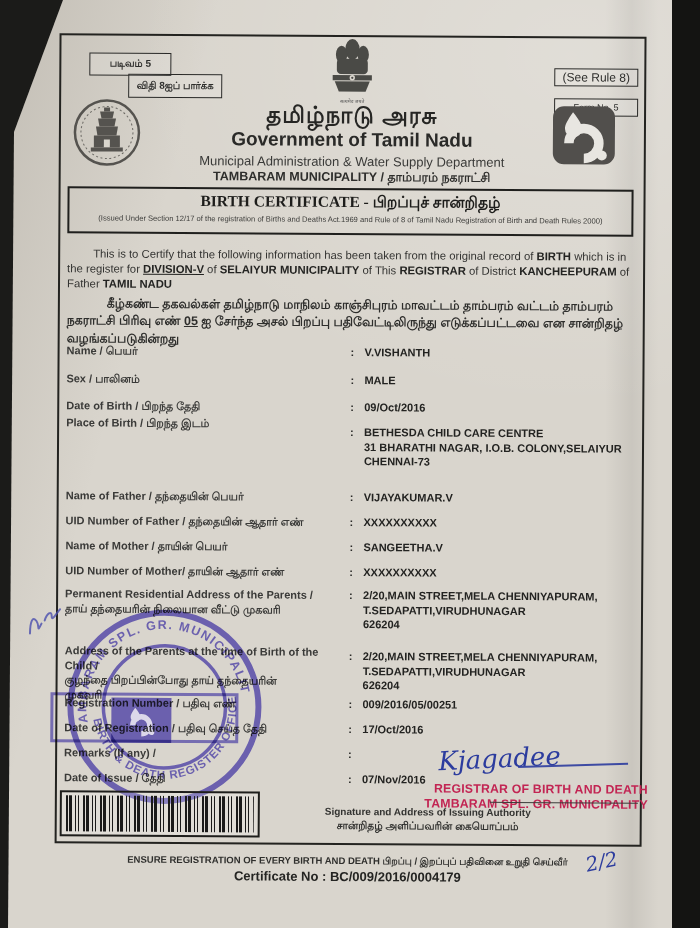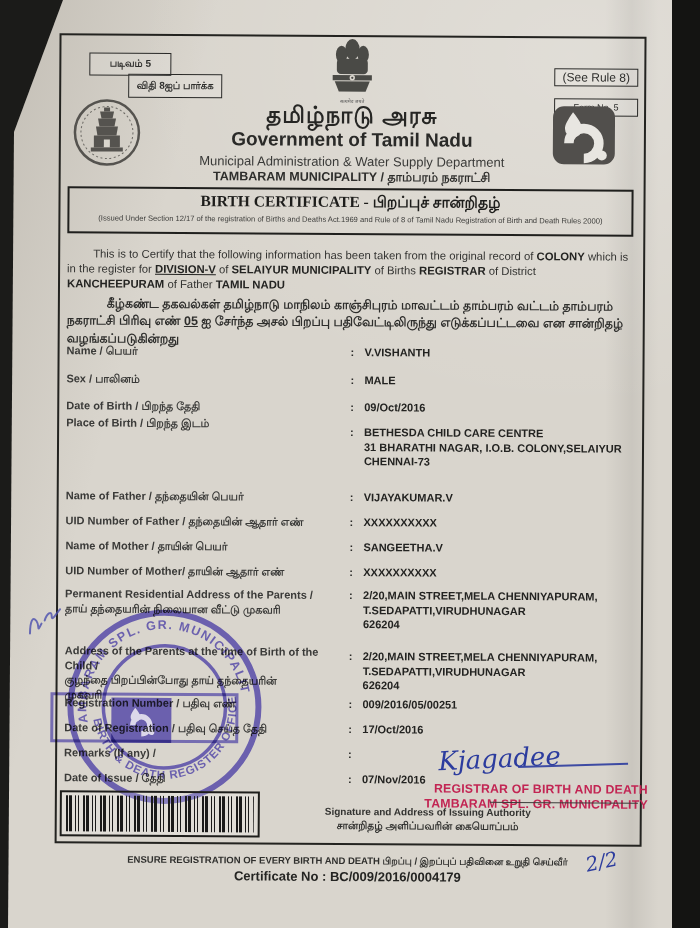--- a/index.html
+++ b/index.html
@@ -138,26 +138,26 @@
       <circle cx="50" cy="50" r="5" fill="#e8e6e1"></circle>
     </svg>
 
     <div class="abs titlebox">
       <div class="t">BIRTH CERTIFICATE - பிறப்புச் சான்றிதழ்</div>
       <div class="s">(Issued Under Section 12/17 of the registration of Births and Deaths Act.1969 and Rule of 8 of Tamil Nadu Registration of Birth and Death Rules 2000)</div>
     </div>
 
     <p class="abs intro">
       <span>This is to Certify that the following information has been taken from the original record of</span>
-      <span class="b">COLONY</span>
+      <span class="b">BIRTH</span>
       <span>which is  in the register for</span>
       <span class="b u">DIVISION-V</span>
       <span>of</span>
       <span class="b">SELAIYUR MUNICIPALITY</span>
-      <span>of Births</span>
+      <span>of This</span>
       <span class="b">REGISTRAR</span>
       <span>of District</span>
       <span class="b">KANCHEEPURAM</span>
       <span>of Father</span>
       <span class="b">TAMIL NADU</span>
     </p>
 
     <p class="abs intro-ta">
       <span>கீழ்கண்ட தகவல்கள் தமிழ்நாடு மாநிலம் காஞ்சிபுரம் மாவட்டம் தாம்பரம் வட்டம் தாம்பரம் நகராட்சி பிரிவு எண்</span>
       <span class="u">05</span>

